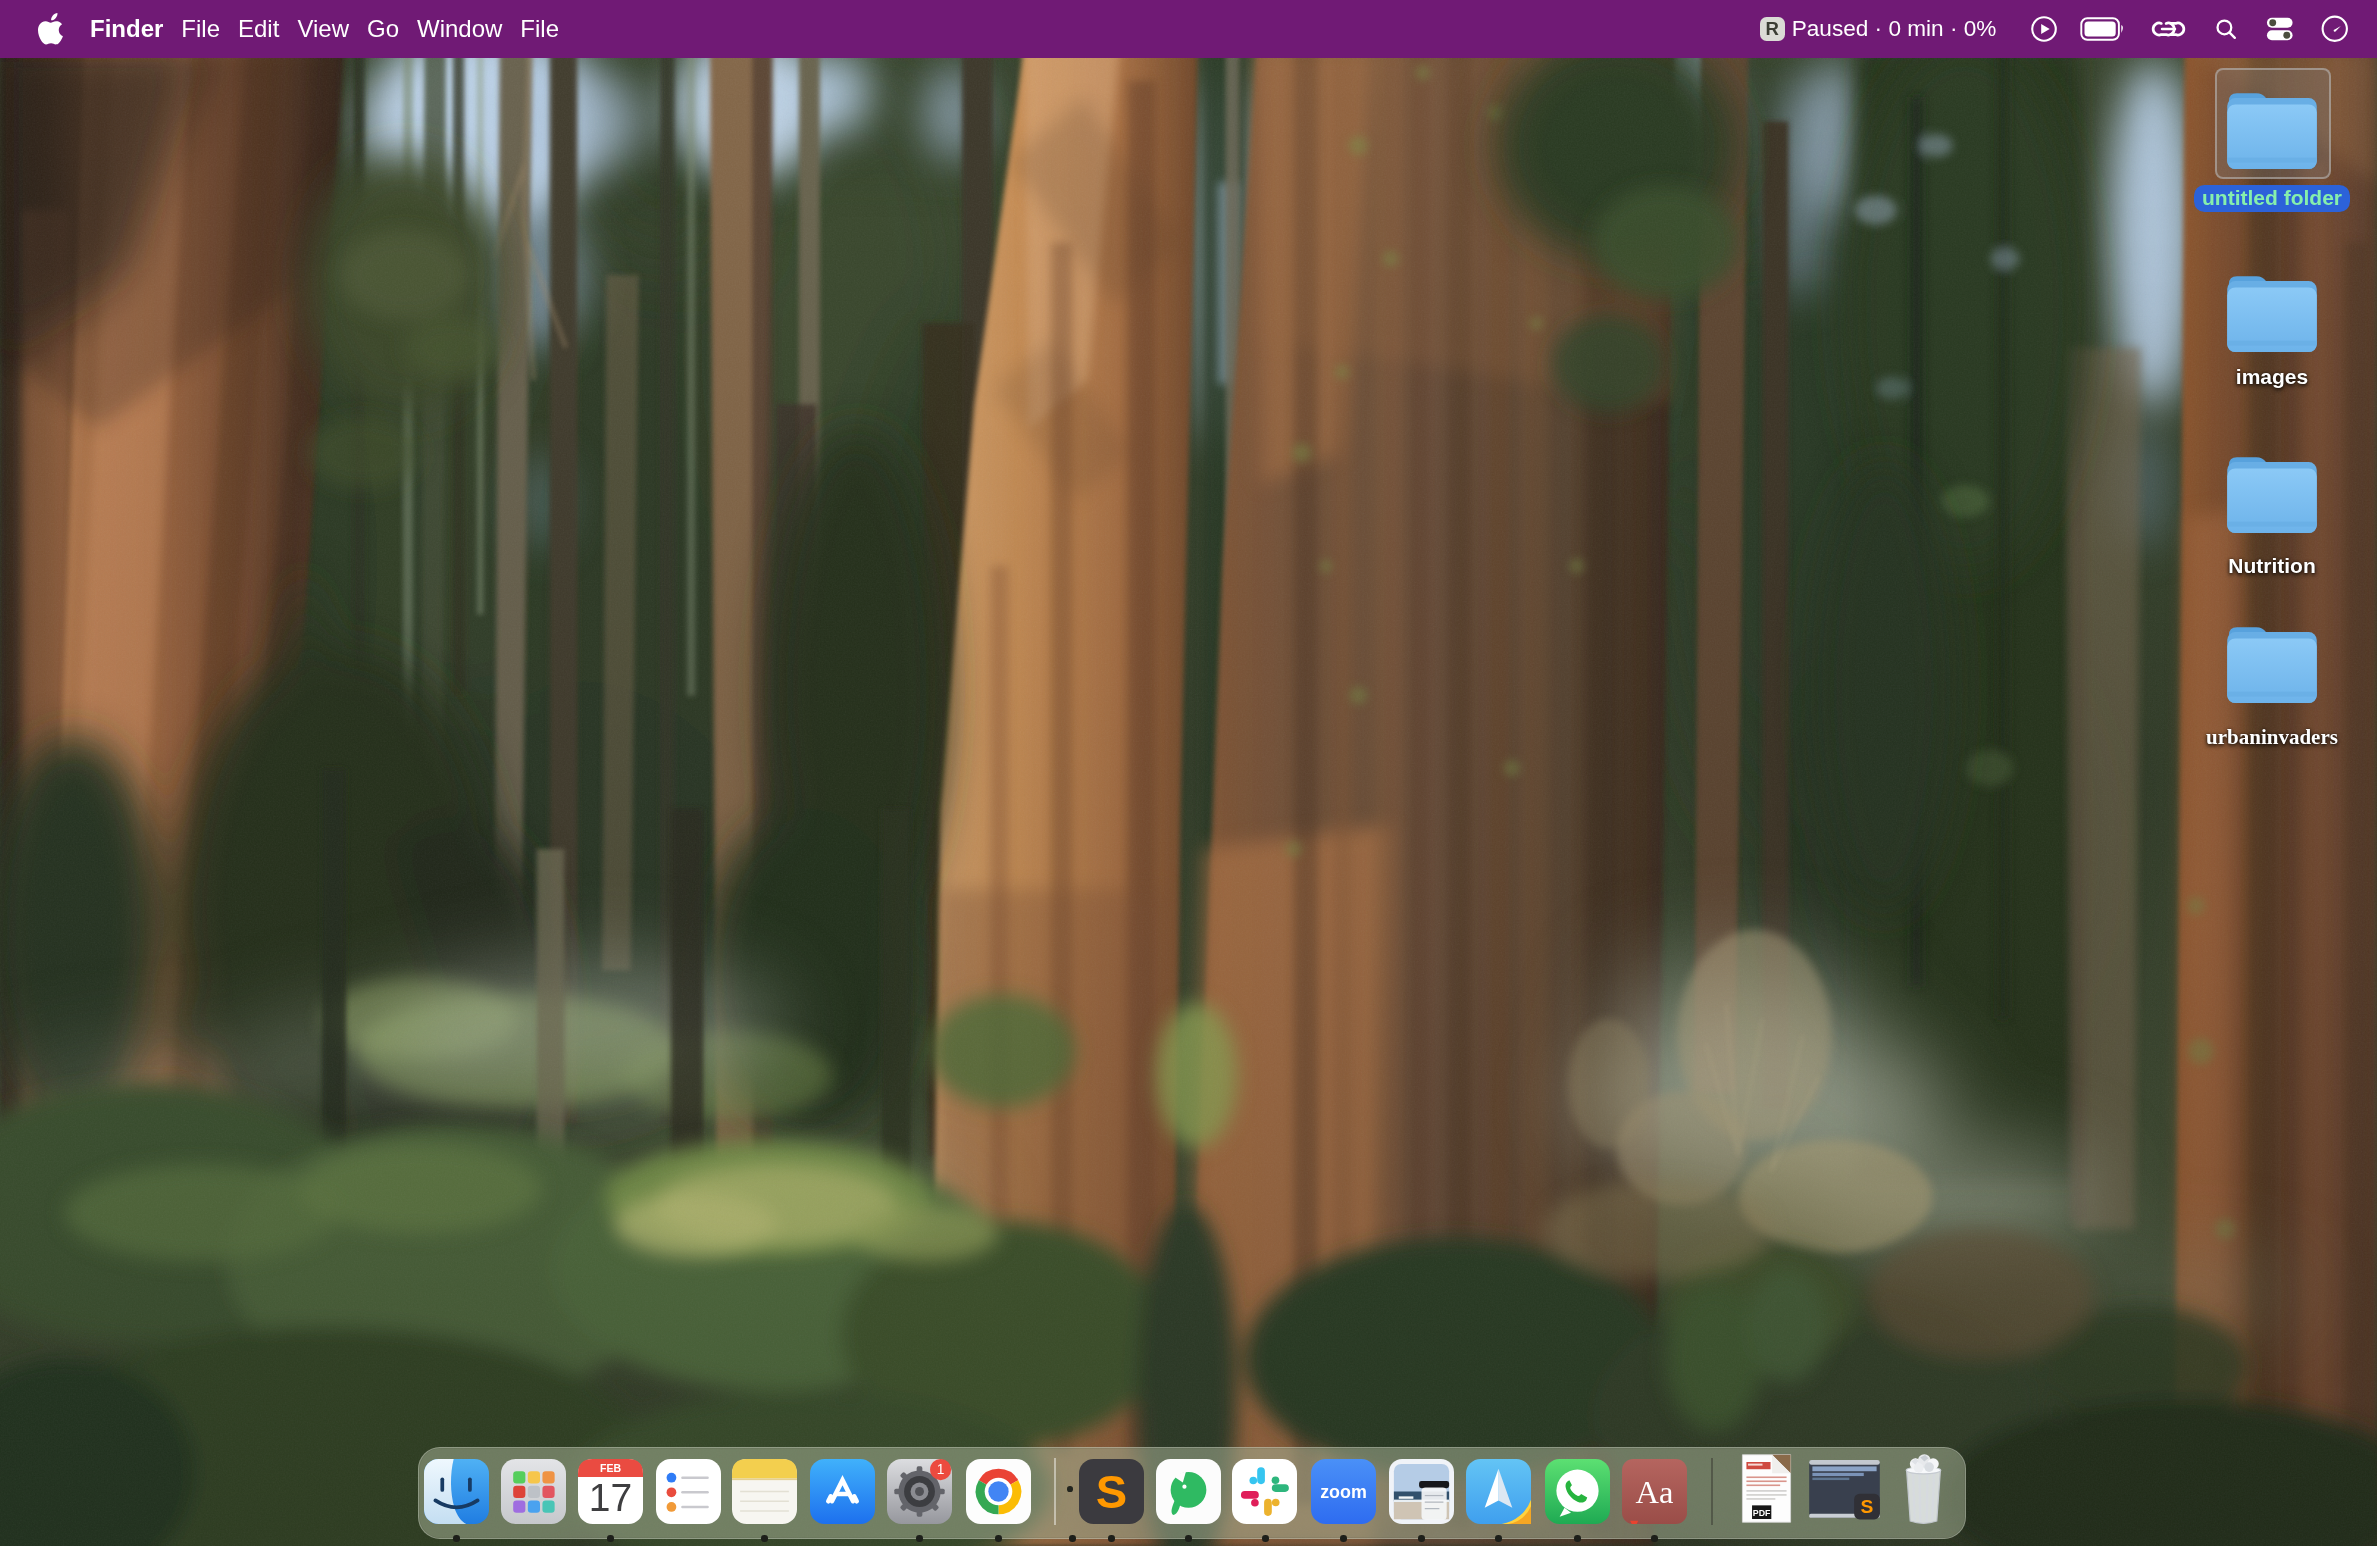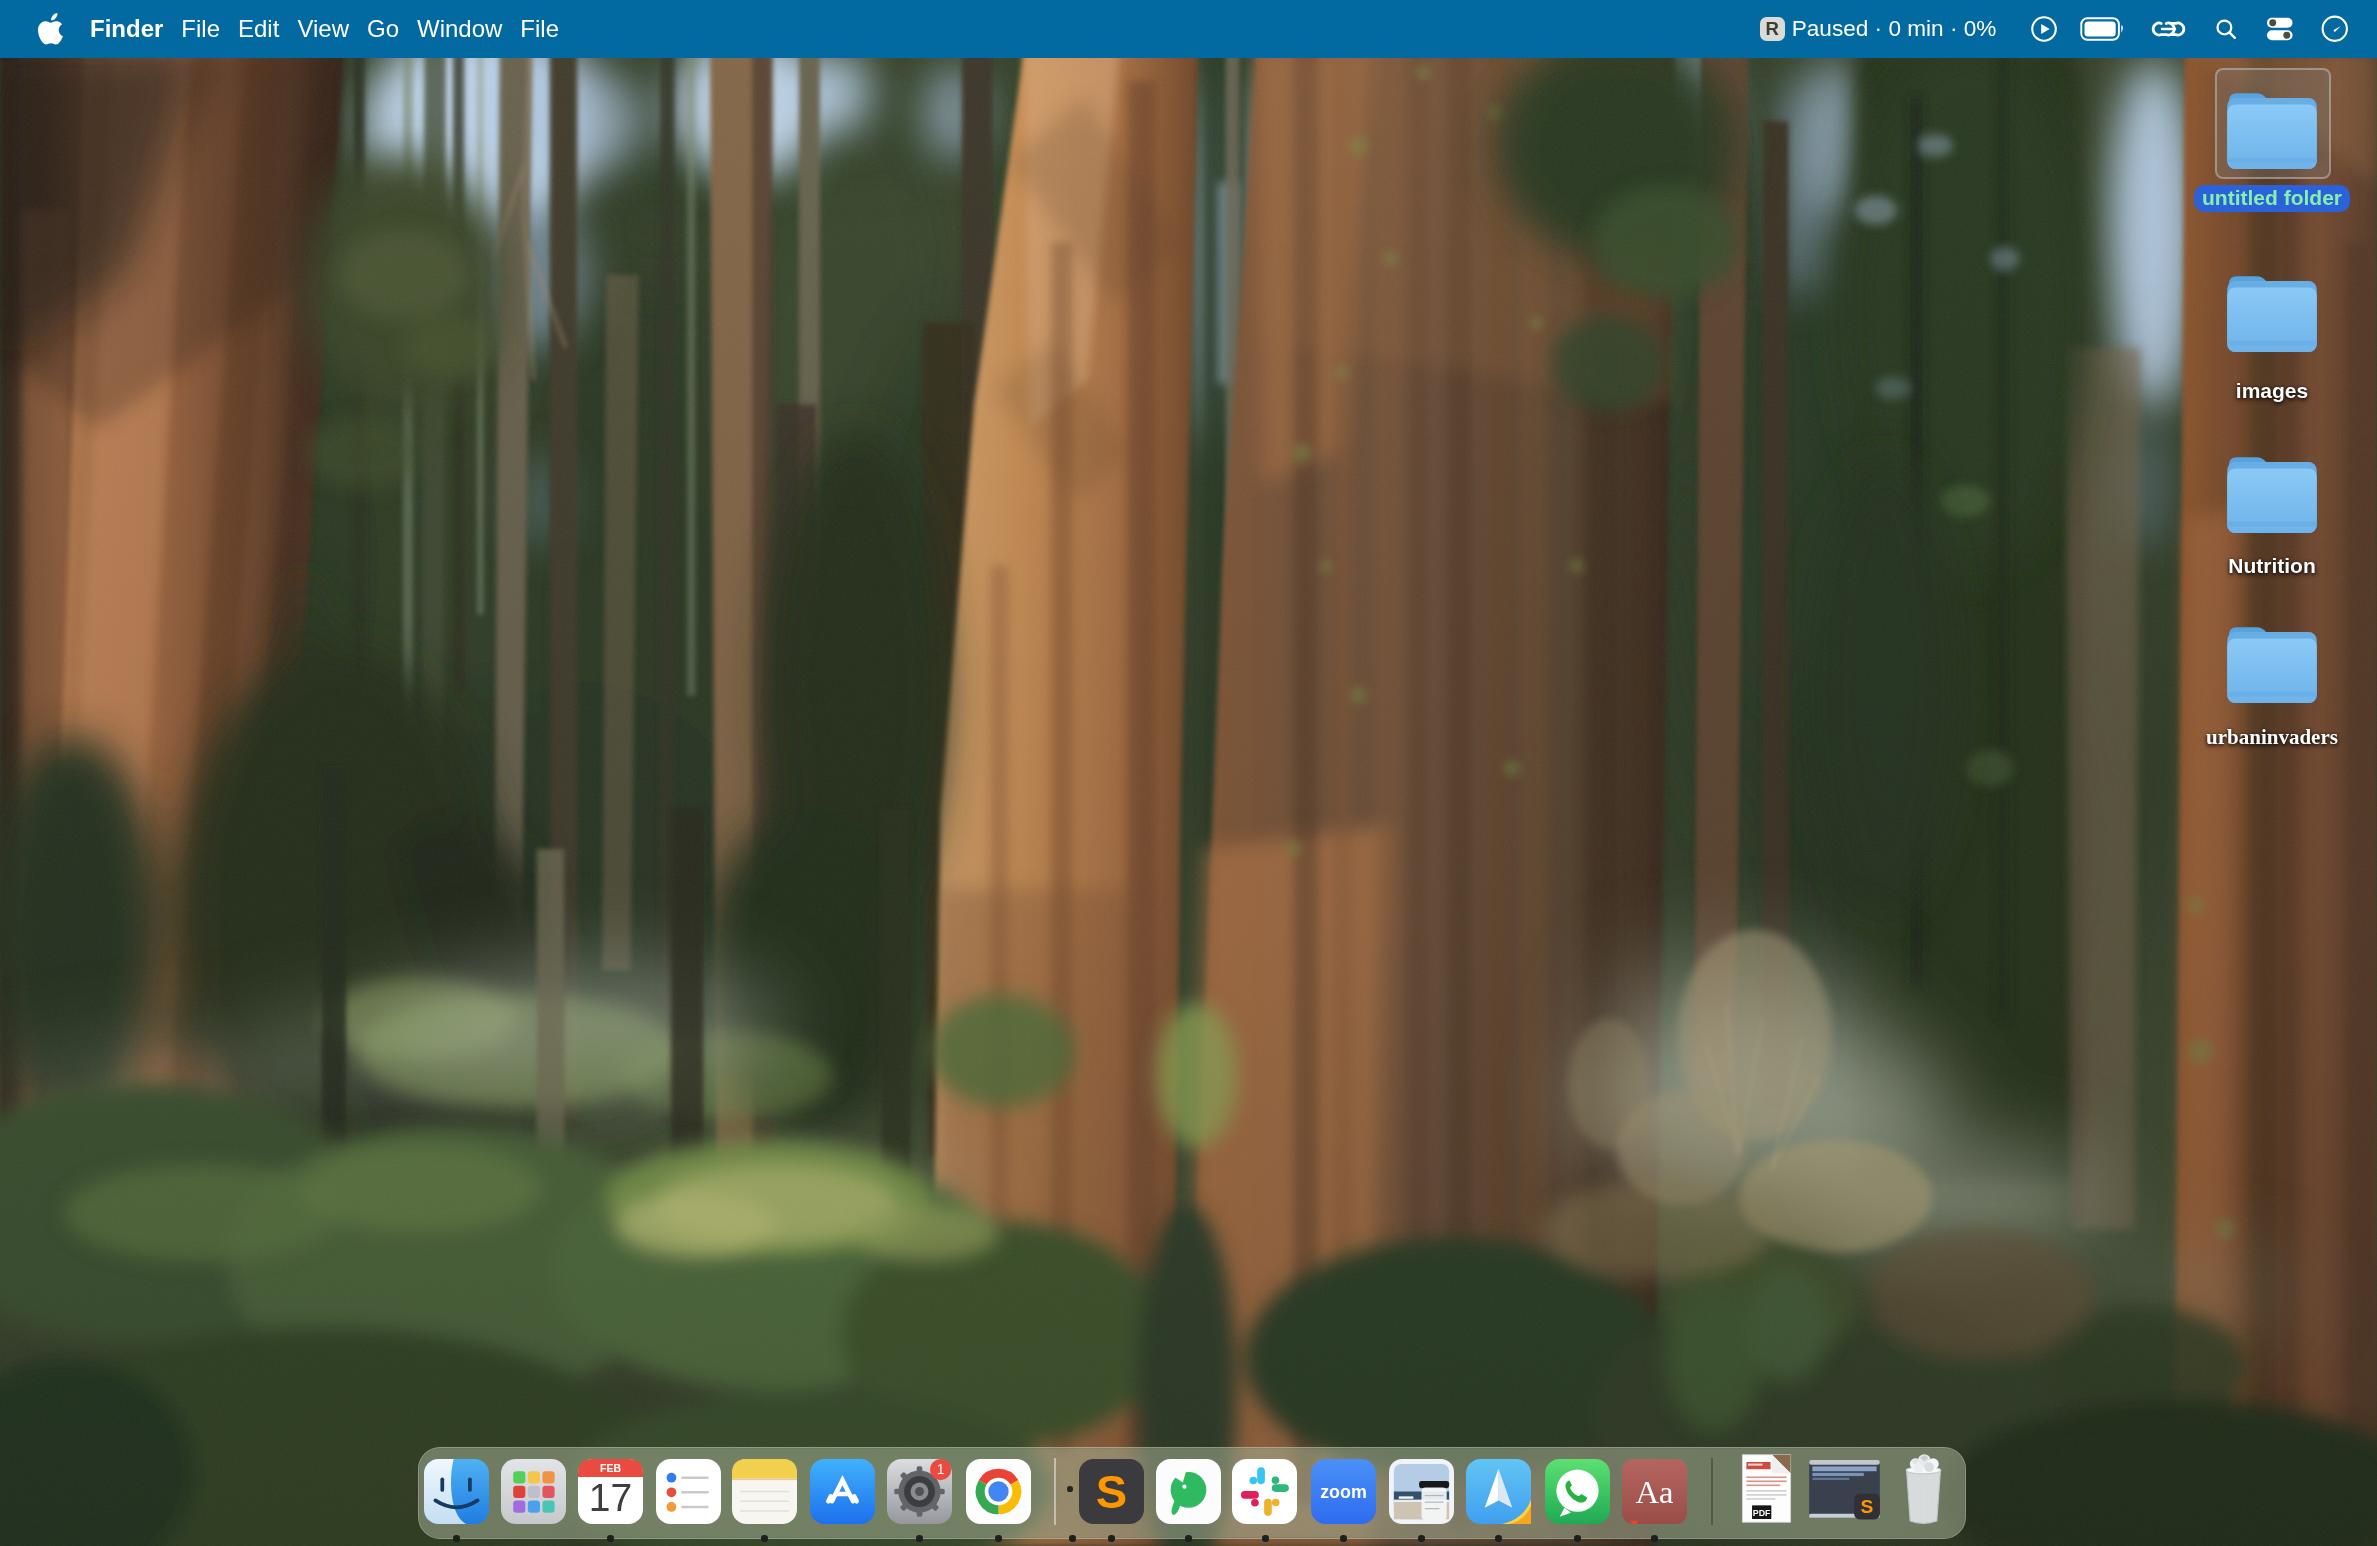--- a/index.html
+++ b/index.html
@@ -1,20 +1,20 @@
 <!DOCTYPE html>
 <html style="font-size:13px"><head>
 <meta charset="utf-8">
 <style>
   * { margin:0; padding:0; box-sizing:border-box; }
   html,body { width:2377px; height:1546px; overflow:hidden; background:#46523c; font-family:"Liberation Sans",sans-serif; }
   #stage { position:relative; width:2377px; height:1546px; overflow:hidden; }
   #wall { position:absolute; left:0; top:0; width:2377px; height:1546px; }
   
-  #menubar { position:absolute; left:0; top:0; width:2377px; height:58px; background:#0369a1; color:#fff; display:flex; align-items:center; }
+  #menubar { position:absolute; left:0; top:0; width:2377px; height:58px; background:#701a75; color:#fff; display:flex; align-items:center; }
   .mL { display:flex; align-items:center; font-size:24px; }
   .mL .apple { margin-left:34px; width:32px; text-align:center; }
   .mi { margin-left:18px; }
   .mR { position:absolute; right:0; top:0; height:58px; display:flex; align-items:center; font-size:22.6px; }
   .dlabel { margin-top:7.3px; text-align:center; font-size:21px; color:#fff; font-weight:bold; text-shadow:0 1.6px 4px rgba(0,0,0,.85), 0 0 2.4px rgba(0,0,0,.6); line-height:24px; }
   .sel { position:absolute; border-radius:8px; background:rgba(130,130,130,.30); border:2.4px solid rgba(190,190,190,.55); }
   .pill { display:inline-block; background:#2c62d9; border-radius:10.5px; padding:0.8px 8px 2.4px; font-size:21px; color:#86efac; font-weight:bold; text-shadow:none; }
   
   #dock { position:absolute; left:418px; top:1447px; width:1548px; height:92px; border-radius:22px;
           background:rgba(164,174,148,.55); border:1.2px solid rgba(255,255,255,.22);
@@ -402,21 +402,21 @@
       <rect x="4" y="90" width="111" height="6" fill="#65abe2" opacity=".6"></rect>
     </svg>
 <div style="position:absolute;left:2175px;top:185px;width:194px;text-align:center;"><span class="pill">untitled folder</span></div>
 
 <svg class="fold" style="position:absolute;left:2224px;top:268px;" width="96" height="89" viewBox="0 0 119 110">
       <path d="M6,20 q0-10 10-10 h24 q8 0 12 6 l5 8 h-51z" fill="#58a2dd"></path>
       <rect x="4" y="16" width="111" height="88" rx="10" fill="#68aee5"></rect>
       <rect x="4" y="24" width="111" height="80" rx="10" fill="url(#fg1)"></rect>
       <rect x="4" y="90" width="111" height="6" fill="#65abe2" opacity=".6"></rect>
     </svg>
-<div class="dlabel" style="position:absolute;left:2175px;top:372px;width:194px;">images</div>
+<div class="dlabel" style="position:absolute;left:2175px;top:358px;width:194px;">images</div>
 
 <svg class="fold" style="position:absolute;left:2224px;top:449px;" width="96" height="89" viewBox="0 0 119 110">
       <path d="M6,20 q0-10 10-10 h24 q8 0 12 6 l5 8 h-51z" fill="#58a2dd"></path>
       <rect x="4" y="16" width="111" height="88" rx="10" fill="#68aee5"></rect>
       <rect x="4" y="24" width="111" height="80" rx="10" fill="url(#fg1)"></rect>
       <rect x="4" y="90" width="111" height="6" fill="#65abe2" opacity=".6"></rect>
     </svg>
 <div class="dlabel" style="position:absolute;left:2175px;top:547px;width:194px;">Nutrition</div>
 
 <svg class="fold" style="position:absolute;left:2224px;top:619px;" width="96" height="89" viewBox="0 0 119 110">

